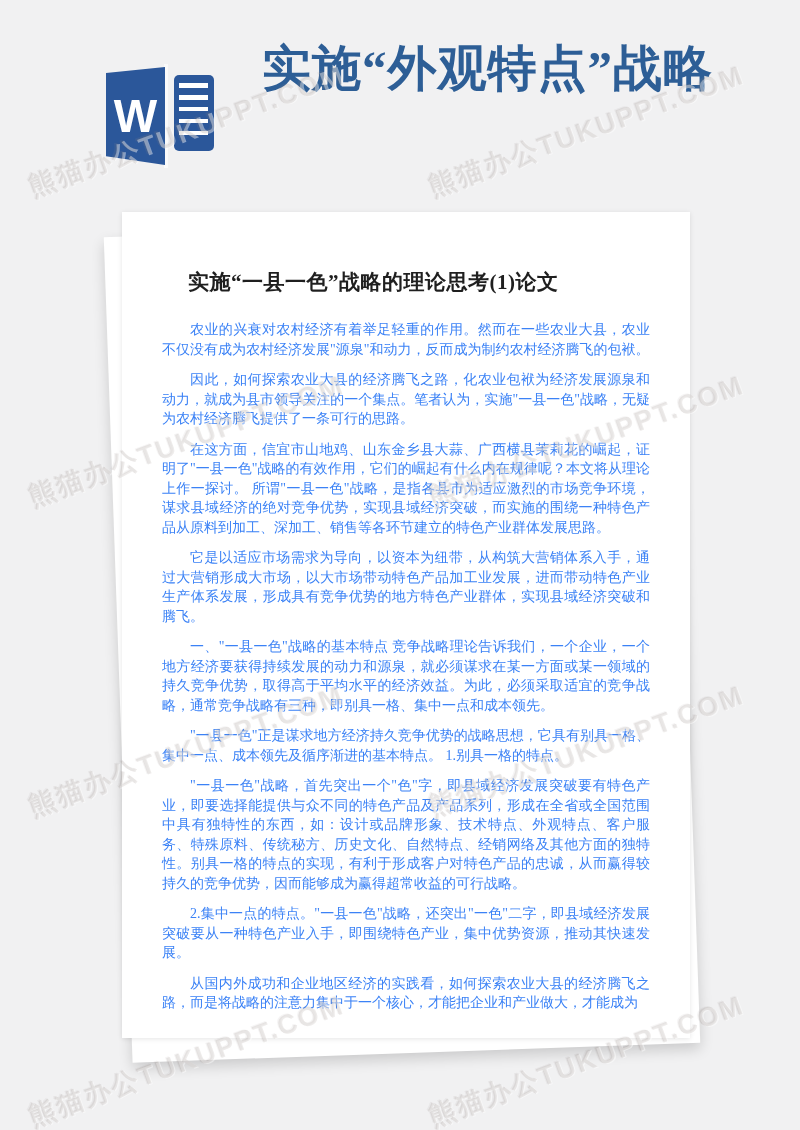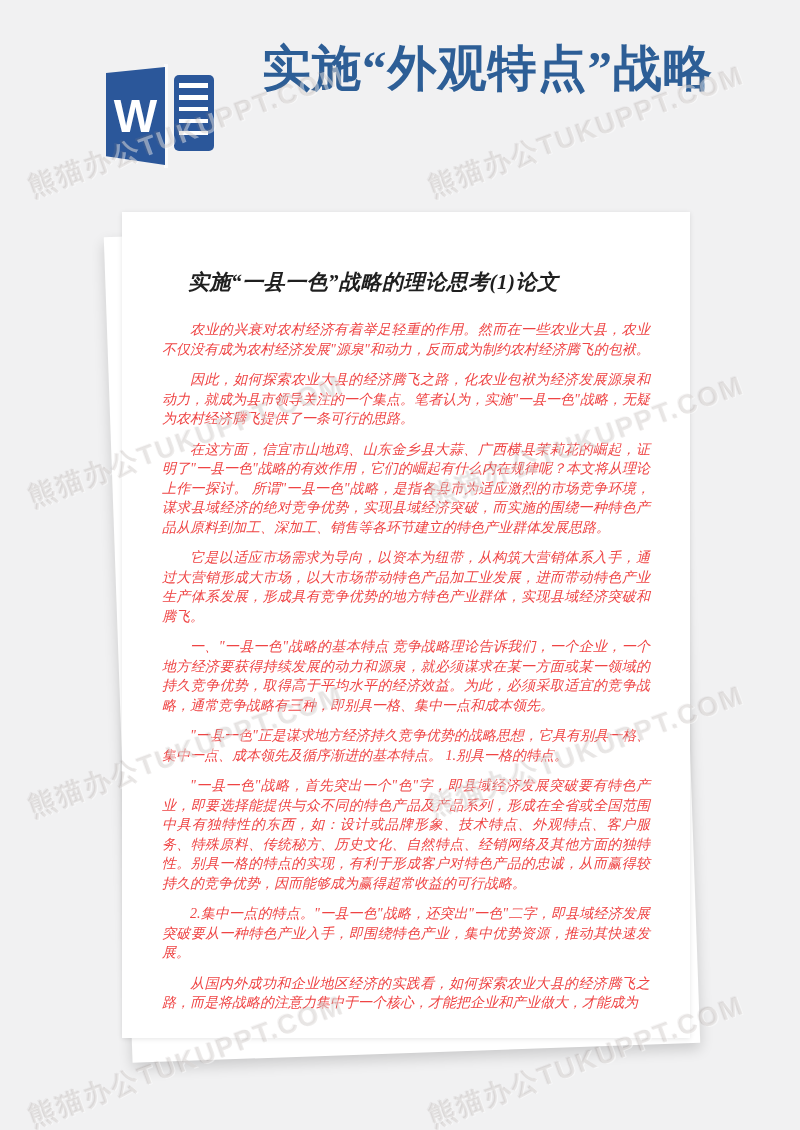--- a/index.html
+++ b/index.html
@@ -50,27 +50,26 @@
     background:#ffffff;
     transform:translate(-4px,15px) rotate(-2deg);
     box-shadow:0 6px 14px rgba(0,0,0,0.16);
   }
   .front-page {
     position:absolute; left:122px; top:212px; width:568px; height:826px;
     background:#ffffff;
     box-shadow:0 1px 5px rgba(0,0,0,0.10);
     padding:56px 40px 0 40px;
     overflow:hidden;
-    font-style:italic;
   }
   .doc-title {
     margin-left:26px; margin-bottom:24px;
     font-size:21px; font-weight:bold; color:#1f1f1f; letter-spacing:0.5px;
   }
-  .doc-body { color:#ef4444; font-size:14px; line-height:19.5px; text-align:justify; }
+  .doc-body { color:#3b82f6; font-size:14px; line-height:19.5px; text-align:justify; }
   .doc-body p { text-indent:2em; margin-bottom:11px; }
 
   
   .watermark-layer { position:absolute; left:0; top:0; width:800px; height:1130px; z-index:10; pointer-events:none; }
   .watermark-layer span {
     position:absolute; display:inline-block; white-space:nowrap;
     transform:rotate(-20deg); transform-origin:left center;
     font-family:"Liberation Sans","DejaVu Sans",sans-serif;
     font-size:27px; font-weight:bold; letter-spacing:2px;
     color:rgba(120,112,102,0.13);

